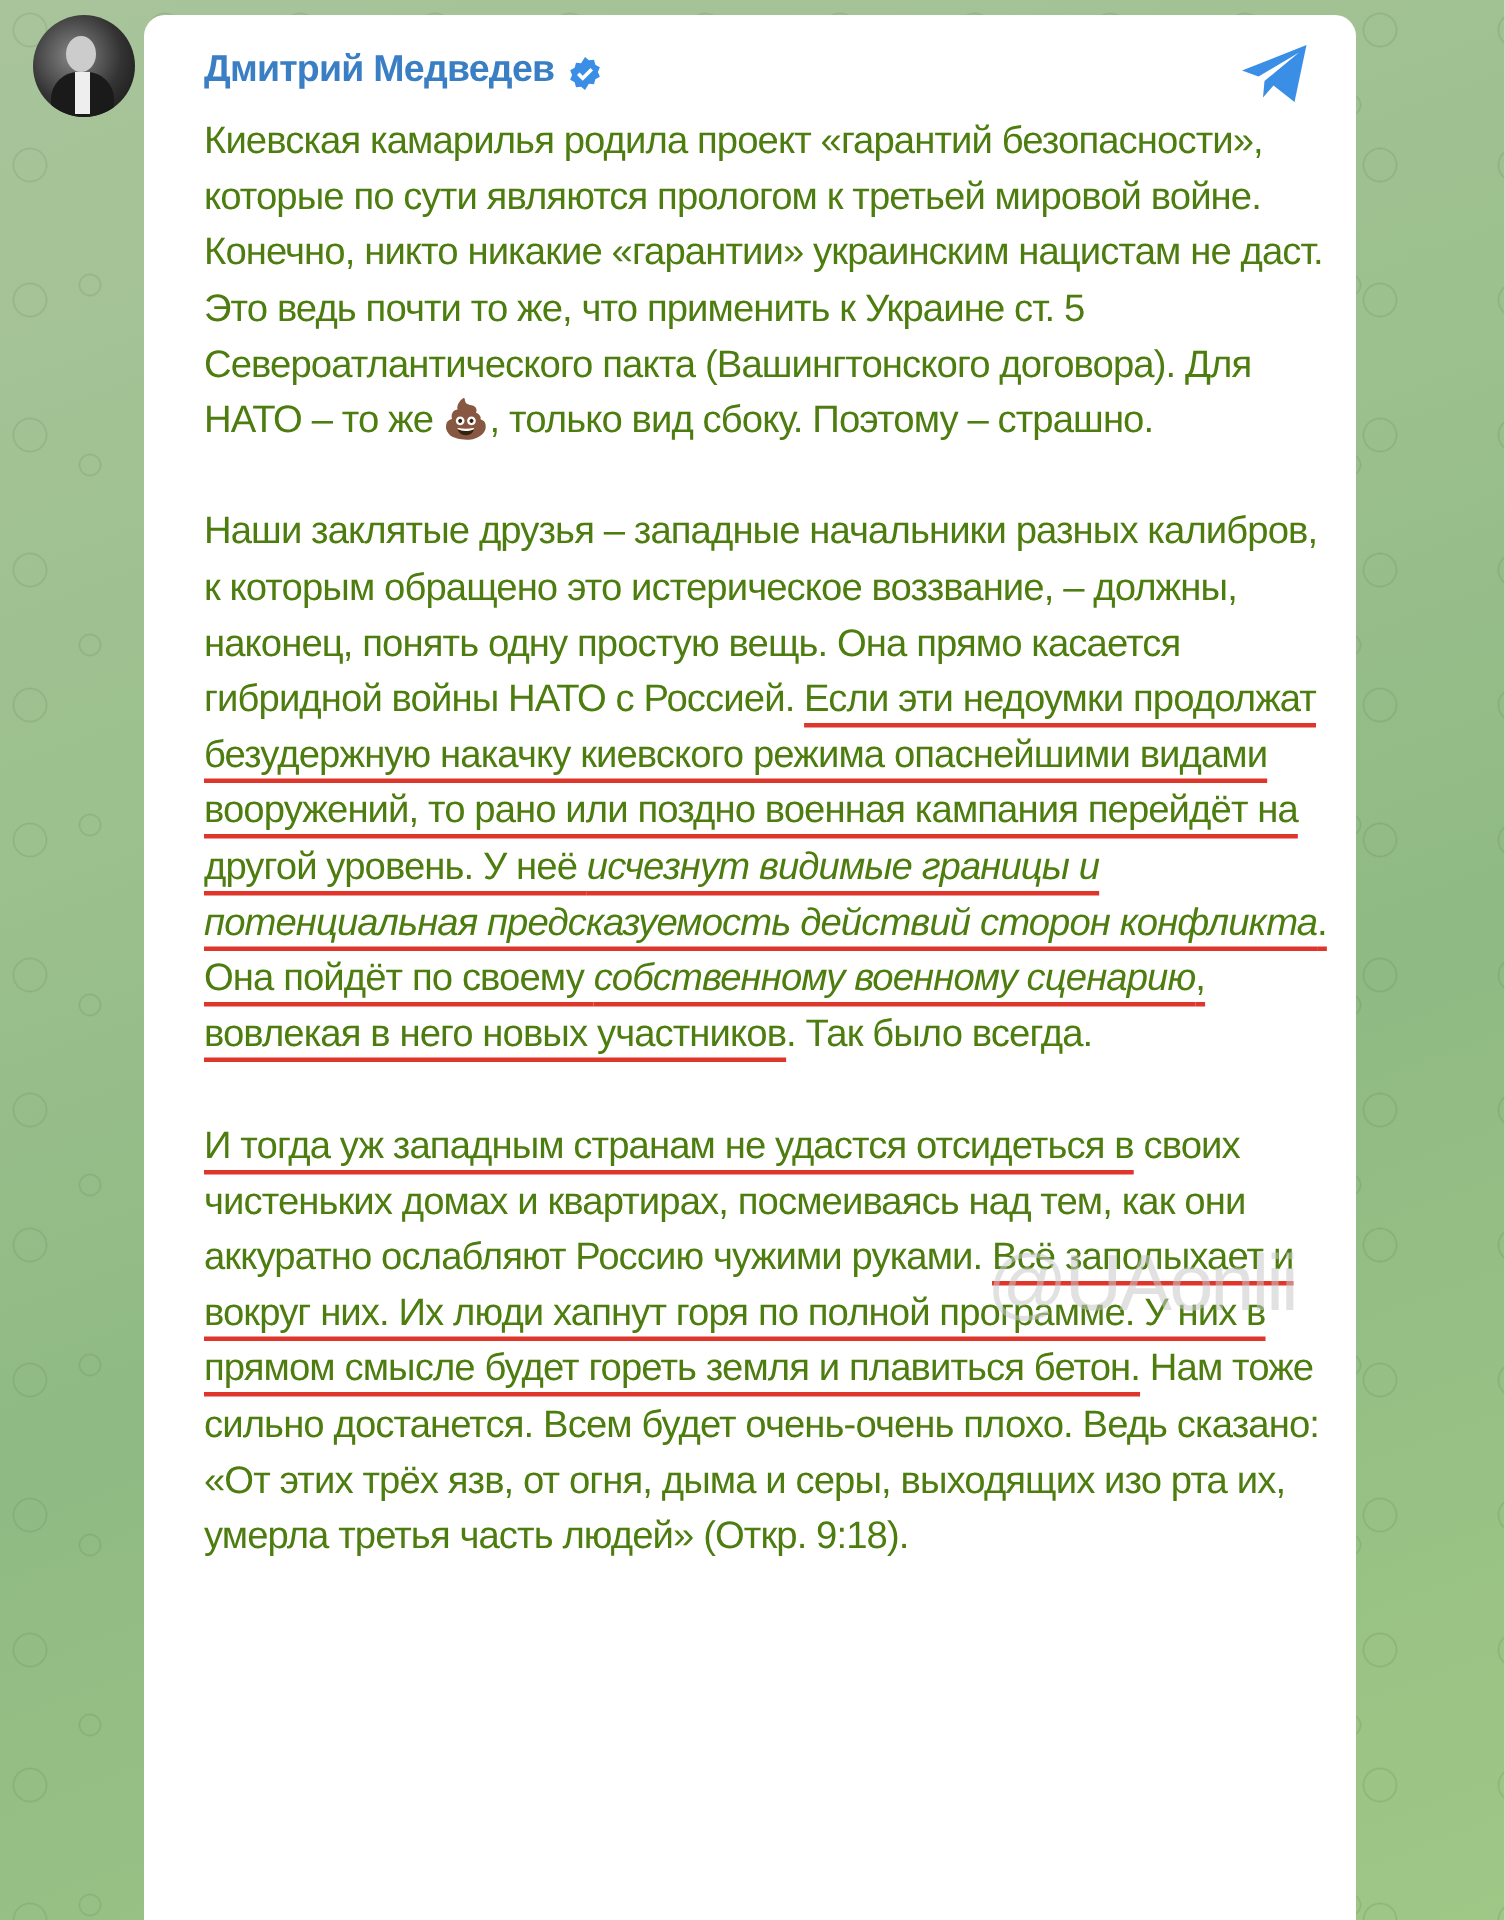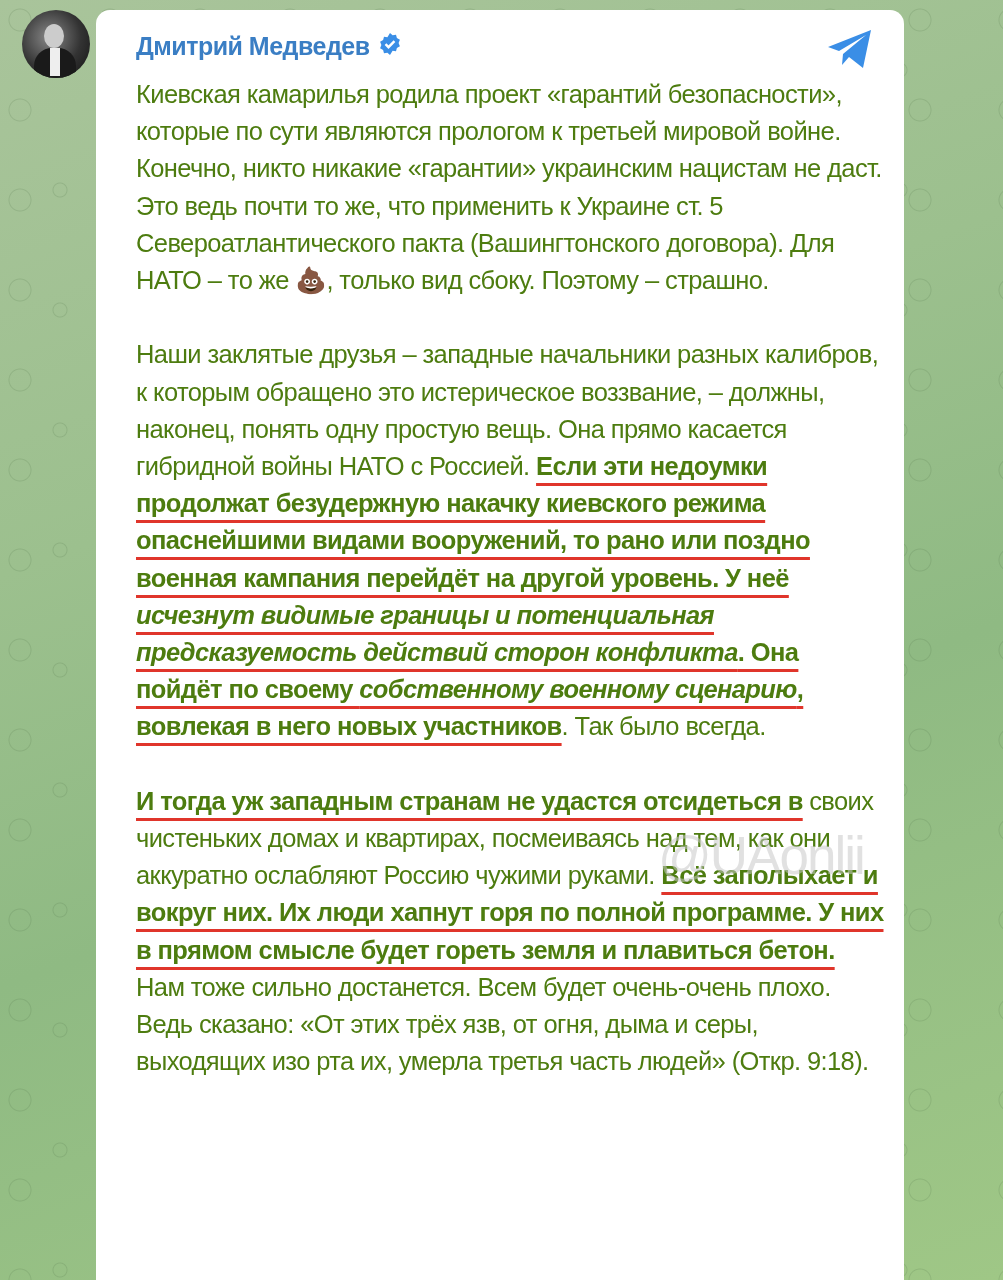--- a/index.html
+++ b/index.html
@@ -20,31 +20,31 @@
     background: radial-gradient(circle at 40% 40%, #888 0%, #333 55%, #111 100%);
     overflow:hidden;
   }
   .avatar .head { position:absolute; left:22px; top:14px; width:20px; height:24px; border-radius:50%; background:#ccc; }
   .avatar .suit { position:absolute; left:12px; top:38px; width:42px; height:36px; border-radius:18px 18px 0 0; background:#1a1a1a; }
   .avatar .shirt { position:absolute; left:28px; top:38px; width:10px; height:28px; background:#eee; }
   .bubble {
     position:absolute; left:96px; top:10px; width:808px; height:1275px;
     background:#fff; border-radius:14px 14px 0 0;
   }
-  .header { position:absolute; left:40px; top:22px; display:flex; align-items:flex-start; gap:8px; }
+  .header { position:absolute; left:40px; top:22px; display:flex; align-items:flex-end; gap:8px; }
   .name { color:#3a7ec4; font-size:25px; font-weight:bold; letter-spacing:-0.5px; }
   .verified { width:24px; height:24px; }
   .tg-icon { position:absolute; right:30px; top:18px; width:48px; height:42px; }
   .text {
     position:absolute; left:40px; top:66px; width:750px;
     font-size:25.5px; line-height:37.2px; color:#4d7c0f; letter-spacing:-0.6px;
     font-family: "Liberation Sans", sans-serif;
   }
   .text p { margin:0 0 37.2px 0; }
-  .hl { text-decoration: underline; text-decoration-color:#e0352b; text-decoration-thickness:3px; text-underline-offset:8px;font-weight:bold; }
+  .hl { text-decoration: underline; text-decoration-color:#e0352b; text-decoration-thickness:3px; text-underline-offset:8px; }
   .it { font-style:italic; }
   .watermark {
     position:absolute; left:658px; top:825px; font-size:53px; color:rgba(200,200,200,0.55);
     font-family:"Liberation Sans", sans-serif; letter-spacing:-2px;
   }
   .emoji { display:inline-block; }
 </style>
 </head>
 <body>
 

